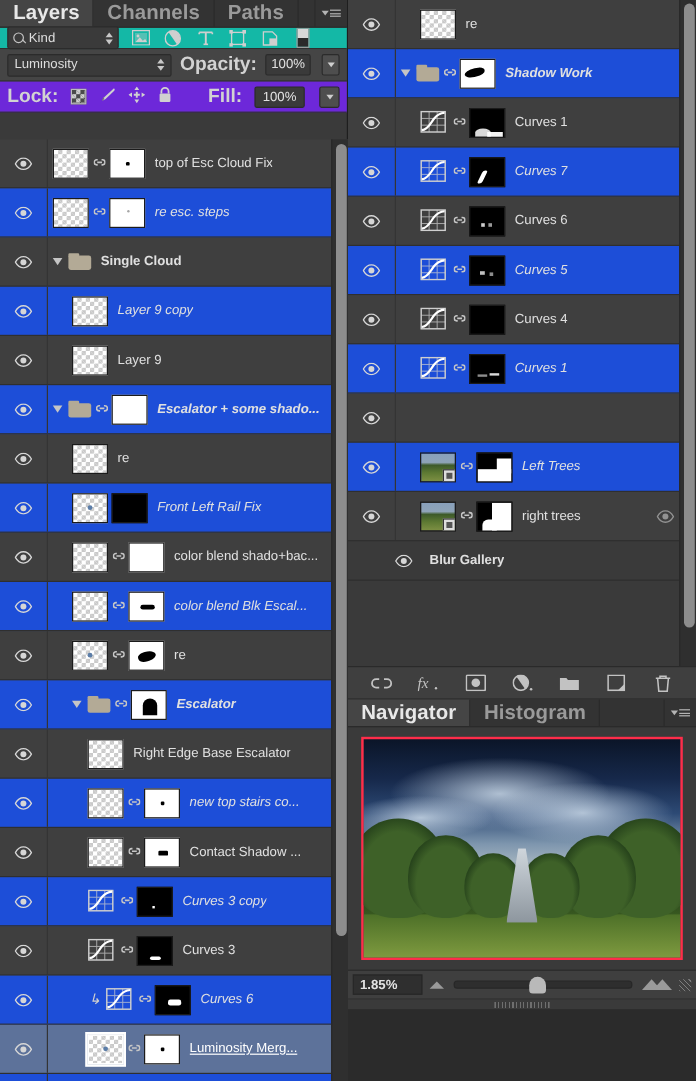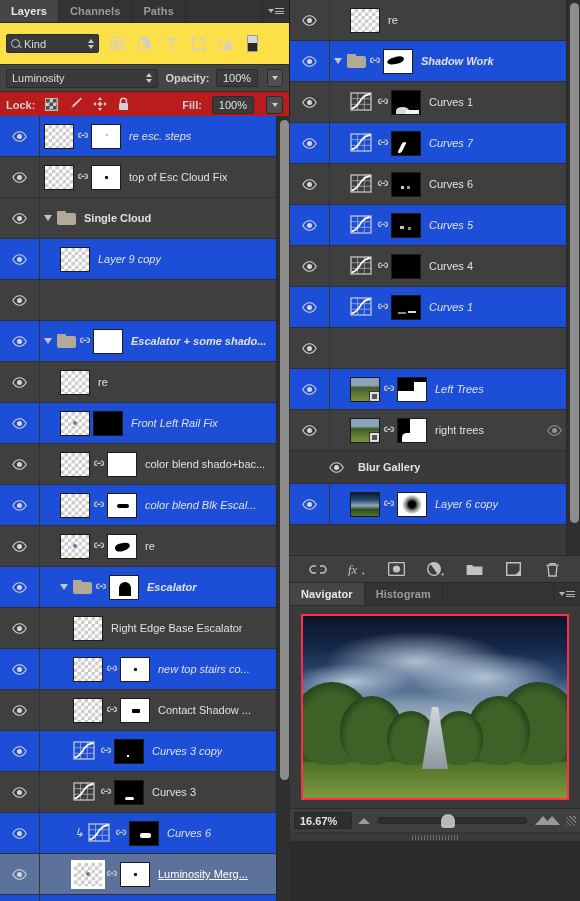--- a/index.html
+++ b/index.html
@@ -16,63 +16,63 @@
   
   .col-left  { width:290px; height:901px; position:relative; background:#3a3a3a; border-right:1px solid #1e1e1e; }
   .col-right { width:290px; height:901px; position:relative; background:#3a3a3a; display:flex; flex-direction:column; }
 
   
   .tabbar {
     height:23px; background:#333; display:flex; align-items:stretch;
     border-bottom:1px solid #2a2a2a; position:relative;
   }
   .tab {
-    padding:0 11px; display:flex; align-items:center; font-size:11px;
+    padding:0 11px; display:flex; align-items:center; font-size:17px;
     color:#9a9a9a; background:#333; border-right:1px solid #2a2a2a;
     font-weight:bold; letter-spacing:.1px;
   }
   .tab.active { background:#454545; color:#e8e8e8; }
   .tabfill { flex:1; background:#333; border-right:1px solid #2a2a2a; }
   .panelmenu { width:26px; display:flex; align-items:center; justify-content:center; background:#333; }
   .pm-ic { display:flex; align-items:center; gap:1px; }
   .pm-tri { width:0;height:0;border-left:3px solid transparent;border-right:3px solid transparent;border-top:4px solid #b4b4b4; }
   .pm-lines { display:flex; flex-direction:column; gap:1.5px; }
   .pm-lines i { display:block; width:9px; height:1px; background:#b4b4b4; }
 
   
-  .filterrow { height:42px; background:#fde047; display:flex; align-items:center; padding:0 6px; border-bottom:1px solid #2f2f2f; gap:6px; }
+  .filterrow { height:18px; background:#14b8a6; display:flex; align-items:center; padding:0 6px; border-bottom:1px solid #2f2f2f; gap:6px; }
   .kindsel {
     width:93px; height:19px; background:#3a3a3a; border:1px solid #2b2b2b; border-radius:2px;
     display:flex; align-items:center; padding:0 4px; gap:4px; position:relative; color:#ddd; font-size:11px;
   }
   .magn { width:9px; height:9px; border:1.3px solid #c3c3c3; border-radius:50%; position:relative; flex:none; }
   .magn:after { content:""; position:absolute; width:4px; height:1.3px; background:#c3c3c3; transform:rotate(45deg); right:-3px; bottom:0px; }
   .stepper { margin-left:auto; display:flex; flex-direction:column; gap:2px; }
   .stepper i { width:0;height:0;border-left:3.5px solid transparent;border-right:3.5px solid transparent; }
   .stepper i:first-child { border-bottom:4px solid #c8c8c8; }
   .stepper i:last-child  { border-top:4px solid #c8c8c8; }
   .ficons { display:flex; align-items:center; gap:11px; margin-left:4px; }
   .fic { width:16px; height:16px; display:flex; align-items:center; justify-content:center; color:#cfcfcf; }
   .tgl { width:11px; height:17px; border:1px solid #9a9a9a; border-radius:1px; background:linear-gradient(#d8d8d8 0 50%, #2a2a2a 50% 100%); margin-left:3px; }
 
   
   .blendrow { height:27px; background:#454545; display:flex; align-items:center; padding:0 6px; gap:7px; border-bottom:1px solid #2f2f2f; }
   .blendsel {
     width:158px; height:19px; background:#3a3a3a; border:1px solid #2b2b2b; border-radius:2px;
     display:flex; align-items:center; padding:0 5px; color:#ddd; font-size:11px;
   }
-  .lbl { font-size:11px; color:#d2d2d2; font-weight:bold; }
+  .lbl { font-size:16px; color:#d2d2d2; font-weight:bold; }
   .numfield { height:18px; background:#3a3a3a; border:1px solid #2b2b2b; border-radius:2px;
     display:flex; align-items:center; justify-content:center; color:#e0e0e0; font-size:11px; padding:0 6px; min-width:38px; }
   .minitri { width:17px; height:18px; background:#4e4e4e; border:1px solid #2b2b2b; border-radius:2px;
     display:flex; align-items:center; justify-content:center; margin-left:2px; }
   .minitri i { width:0;height:0;border-left:3px solid transparent;border-right:3px solid transparent;border-top:4px solid #cfcfcf; }
 
   
-  .lockrow { height:26px; background:#b91c1c; display:flex; align-items:center; padding:0 6px; gap:10px; border-bottom:1px solid #2f2f2f; }
+  .lockrow { height:26px; background:#6d28d9; display:flex; align-items:center; padding:0 6px; gap:10px; border-bottom:1px solid #2f2f2f; }
   .checkerico { width:13px;height:13px; background:
      linear-gradient(45deg,#d0d0d0 25%,transparent 25%,transparent 75%,#d0d0d0 75%),
      linear-gradient(45deg,#d0d0d0 25%,transparent 25%,transparent 75%,#d0d0d0 75%);
      background-size:7px 7px; background-position:0 0,3.5px 3.5px; background-color:#4a4a4a; border:1px solid #bbb; }
 
   
   .layerscroll { position:absolute; top:116px; left:0; width:290px; bottom:0; background:#3a3a3a; overflow:hidden; }
   .layerlist { width:276px; }
   .row {
     height:41px; display:flex; align-items:center; border-bottom:1px solid #2f2f2f;
@@ -277,20 +277,44 @@
       </span>
       <span class="lbl" style="margin-left:auto">Fill:</span>
       <span class="numfield">100%</span>
       <span class="minitri">
           <i></i>
         </span>
     </div>
 
     <div class="layerscroll">
       <div class="layerlist" id="left-list">
+          <div class="row">
+            <div class="eyecell">
+              <span>
+                <svg class="eye" width="15" height="11" viewBox="0 0 15 11">
+                  <path d="M7.5 .8 C11.5 .8 14.2 5.5 14.2 5.5 C14.2 5.5 11.5 10.2 7.5 10.2 C3.5 10.2 .8 5.5 .8 5.5 C.8 5.5 3.5 .8 7.5 .8 Z" fill="none" stroke="#d6d6d6" stroke-width="1.1"></path>
+                  <circle cx="7.5" cy="5.5" r="2.5" fill="#d6d6d6"></circle>
+                </svg>
+              </span>
+            </div>
+            <div class="content">
+              <span class="thumb check"></span>
+              <span class="link">
+                <svg width="10" height="15" viewBox="0 0 10 15">
+                  <path d="M3.4 4.2 H2.6 A2.1 2.1 0 0 0 2.6 8.4 H3.4 M6.6 4.2 H7.4 A2.1 2.1 0 0 1 7.4 8.4 H6.6" fill="none" stroke="#c6c6c6" stroke-width="1.3"></path>
+                  <path d="M3 6.3 H7" stroke="#c6c6c6" stroke-width="1.3"></path>
+                  <path d="M3.4 10 H2.6 A2.1 2.1 0 0 1 2.6 12.6 M6.6 10 H7.4" fill="none" stroke="#c6c6c6" stroke-width="1.1" opacity=".0"></path>
+                </svg>
+              </span>
+              <span class="thumb white">
+                <span class="spot" style="left:13px;top:10px;width:3px;height:3px"></span>
+              </span>
+              <span class="lname">top of Esc Cloud Fix</span>
+            </div>
+          </div>
           <div class="row alt">
             <div class="eyecell">
               <span>
                 <svg class="eye" width="15" height="11" viewBox="0 0 15 11">
                   <path d="M7.5 .8 C11.5 .8 14.2 5.5 14.2 5.5 C14.2 5.5 11.5 10.2 7.5 10.2 C3.5 10.2 .8 5.5 .8 5.5 C.8 5.5 3.5 .8 7.5 .8 Z" fill="none" stroke="#d6d6d6" stroke-width="1.1"></path>
                   <circle cx="7.5" cy="5.5" r="2.5" fill="#d6d6d6"></circle>
                 </svg>
               </span>
             </div>
             <div class="content">
@@ -299,44 +323,20 @@
                 <svg width="10" height="15" viewBox="0 0 10 15">
                   <path d="M3.4 4.2 H2.6 A2.1 2.1 0 0 0 2.6 8.4 H3.4 M6.6 4.2 H7.4 A2.1 2.1 0 0 1 7.4 8.4 H6.6" fill="none" stroke="#c6c6c6" stroke-width="1.3"></path>
                   <path d="M3 6.3 H7" stroke="#c6c6c6" stroke-width="1.3"></path>
                   <path d="M3.4 10 H2.6 A2.1 2.1 0 0 1 2.6 12.6 M6.6 10 H7.4" fill="none" stroke="#c6c6c6" stroke-width="1.1" opacity=".0"></path>
                 </svg>
               </span>
               <span class="thumb white">
                 <span class="spot" style="left:14px;top:9px;width:2px;height:2px;opacity:.35"></span>
               </span>
               <span class="lname">re esc. steps</span>
-            </div>
-          </div>
-          <div class="row">
-            <div class="eyecell">
-              <span>
-                <svg class="eye" width="15" height="11" viewBox="0 0 15 11">
-                  <path d="M7.5 .8 C11.5 .8 14.2 5.5 14.2 5.5 C14.2 5.5 11.5 10.2 7.5 10.2 C3.5 10.2 .8 5.5 .8 5.5 C.8 5.5 3.5 .8 7.5 .8 Z" fill="none" stroke="#d6d6d6" stroke-width="1.1"></path>
-                  <circle cx="7.5" cy="5.5" r="2.5" fill="#d6d6d6"></circle>
-                </svg>
-              </span>
-            </div>
-            <div class="content">
-              <span class="thumb check"></span>
-              <span class="link">
-                <svg width="10" height="15" viewBox="0 0 10 15">
-                  <path d="M3.4 4.2 H2.6 A2.1 2.1 0 0 0 2.6 8.4 H3.4 M6.6 4.2 H7.4 A2.1 2.1 0 0 1 7.4 8.4 H6.6" fill="none" stroke="#c6c6c6" stroke-width="1.3"></path>
-                  <path d="M3 6.3 H7" stroke="#c6c6c6" stroke-width="1.3"></path>
-                  <path d="M3.4 10 H2.6 A2.1 2.1 0 0 1 2.6 12.6 M6.6 10 H7.4" fill="none" stroke="#c6c6c6" stroke-width="1.1" opacity=".0"></path>
-                </svg>
-              </span>
-              <span class="thumb white">
-                <span class="spot" style="left:13px;top:10px;width:3px;height:3px"></span>
-              </span>
-              <span class="lname">top of Esc Cloud Fix</span>
             </div>
           </div>
           <div class="row">
             <div class="eyecell">
               <span>
                 <svg class="eye" width="15" height="11" viewBox="0 0 15 11">
                   <path d="M7.5 .8 C11.5 .8 14.2 5.5 14.2 5.5 C14.2 5.5 11.5 10.2 7.5 10.2 C3.5 10.2 .8 5.5 .8 5.5 C.8 5.5 3.5 .8 7.5 .8 Z" fill="none" stroke="#d6d6d6" stroke-width="1.1"></path>
                   <circle cx="7.5" cy="5.5" r="2.5" fill="#d6d6d6"></circle>
                 </svg>
               </span>
@@ -363,20 +363,25 @@
             </div>
           </div>
           <div class="row">
             <div class="eyecell">
               <span>
                 <svg class="eye" width="15" height="11" viewBox="0 0 15 11">
                   <path d="M7.5 .8 C11.5 .8 14.2 5.5 14.2 5.5 C14.2 5.5 11.5 10.2 7.5 10.2 C3.5 10.2 .8 5.5 .8 5.5 C.8 5.5 3.5 .8 7.5 .8 Z" fill="none" stroke="#d6d6d6" stroke-width="1.1"></path>
                   <circle cx="7.5" cy="5.5" r="2.5" fill="#d6d6d6"></circle>
                 </svg>
               </span>
+            </div>
+            <div class="content">
+              <span class="indent1"></span>
+              <span class="thumb check"></span>
+              <span class="lname">Layer 9</span>
             </div>
           </div>
           <div class="row alt">
             <div class="eyecell">
               <span>
                 <svg class="eye" width="15" height="11" viewBox="0 0 15 11">
                   <path d="M7.5 .8 C11.5 .8 14.2 5.5 14.2 5.5 C14.2 5.5 11.5 10.2 7.5 10.2 C3.5 10.2 .8 5.5 .8 5.5 C.8 5.5 3.5 .8 7.5 .8 Z" fill="none" stroke="#d6d6d6" stroke-width="1.1"></path>
                   <circle cx="7.5" cy="5.5" r="2.5" fill="#d6d6d6"></circle>
                 </svg>
               </span>
@@ -1017,45 +1022,20 @@
           <div class="sf-row">
             <div class="eyecell" style="width:60px;justify-content:flex-end;padding-right:6px;border-right:none">
               <span>
                 <svg class="eye" width="13" height="10" viewBox="0 0 15 11">
                   <path d="M7.5 .8 C11.5 .8 14.2 5.5 14.2 5.5 C14.2 5.5 11.5 10.2 7.5 10.2 C3.5 10.2 .8 5.5 .8 5.5 C.8 5.5 3.5 .8 7.5 .8 Z" fill="none" stroke="#d6d6d6" stroke-width="1.1"></path>
                   <circle cx="7.5" cy="5.5" r="2.5" fill="#d6d6d6"></circle>
                 </svg>
               </span>
             </div>
             <span class="lname bold" style="margin-left:8px">Blur Gallery</span>
-          </div>
-          <div class="row alt">
-            <div class="eyecell">
-              <span>
-                <svg class="eye" width="15" height="11" viewBox="0 0 15 11">
-                  <path d="M7.5 .8 C11.5 .8 14.2 5.5 14.2 5.5 C14.2 5.5 11.5 10.2 7.5 10.2 C3.5 10.2 .8 5.5 .8 5.5 C.8 5.5 3.5 .8 7.5 .8 Z" fill="none" stroke="#d6d6d6" stroke-width="1.1"></path>
-                  <circle cx="7.5" cy="5.5" r="2.5" fill="#d6d6d6"></circle>
-                </svg>
-              </span>
-            </div>
-            <div class="content">
-              <span class="indent1"></span>
-              <span class="thumb sky"></span>
-              <span class="link">
-                <svg width="10" height="15" viewBox="0 0 10 15">
-                  <path d="M3.4 4.2 H2.6 A2.1 2.1 0 0 0 2.6 8.4 H3.4 M6.6 4.2 H7.4 A2.1 2.1 0 0 1 7.4 8.4 H6.6" fill="none" stroke="#c6c6c6" stroke-width="1.3"></path>
-                  <path d="M3 6.3 H7" stroke="#c6c6c6" stroke-width="1.3"></path>
-                  <path d="M3.4 10 H2.6 A2.1 2.1 0 0 1 2.6 12.6 M6.6 10 H7.4" fill="none" stroke="#c6c6c6" stroke-width="1.1" opacity=".0"></path>
-                </svg>
-              </span>
-              <span class="thumb white">
-                <span class="radial"></span>
-              </span>
-              <span class="lname">Layer 6 copy</span>
-            </div>
           </div>
         </div>
       <div class="vscroll">
         <div class="vthumb" style="top:3px; height:520px;"></div>
       </div>
     </div>
 
     <div class="btnbar">
       <span class="bbtn">
         <svg width="18" height="11" viewBox="0 0 18 11">
@@ -1126,21 +1106,21 @@
           <div class="tree" style="left:14%;width:24%;height:38%"></div>
           <div class="tree" style="left:32%;width:18%;height:30%"></div>
           <div class="tree" style="right:-4%;width:30%;height:46%"></div>
           <div class="tree" style="right:14%;width:24%;height:38%"></div>
           <div class="tree" style="right:32%;width:18%;height:30%"></div>
           <div class="stair"></div>
         </div>
       </div>
 
       <div class="navbar">
-        <span class="zoomfield">16.67%</span>
+        <span class="zoomfield">1.85%</span>
         <span class="mtn-sm"></span>
         <span class="slider">
             <span class="sknob"></span>
           </span>
         <span class="mtn-lg">
             <i></i>
             <i style="margin-left:-7px"></i>
           </span>
         <span class="grip"></span>
       </div>

